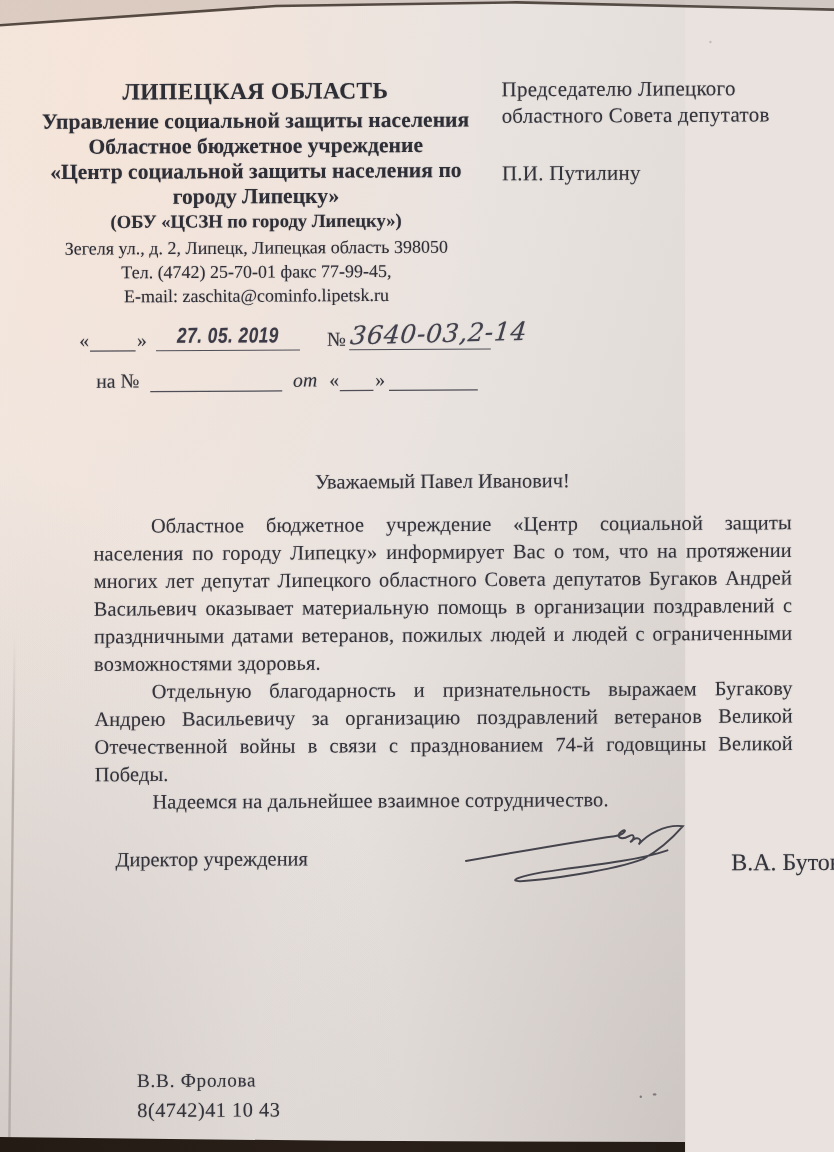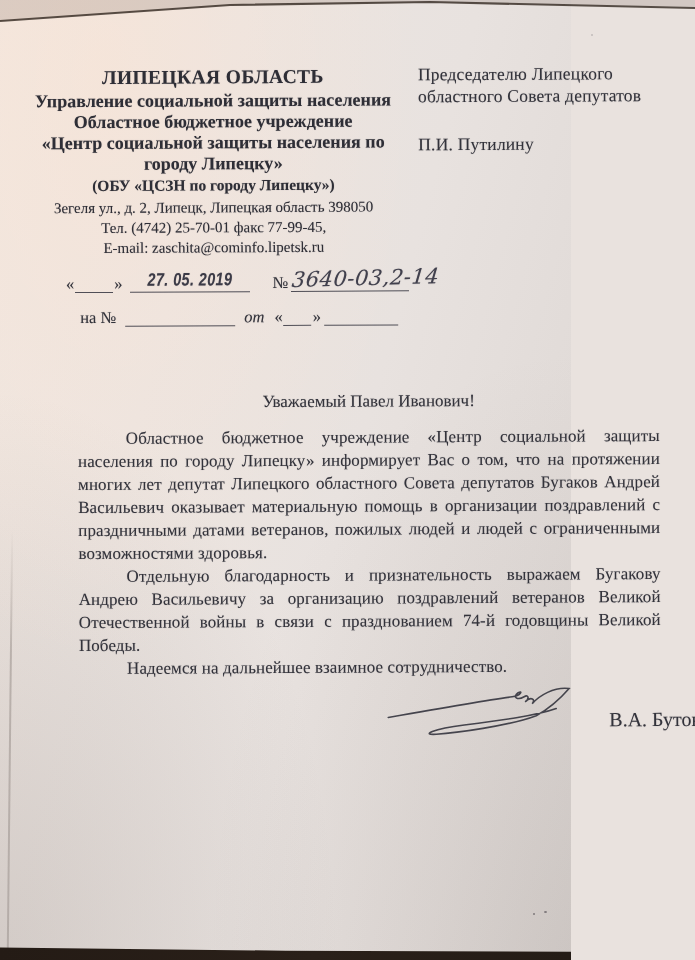--- a/index.html
+++ b/index.html
@@ -167,25 +167,30 @@
     </div>
 
     <div class="salutation">Уважаемый Павел Иванович!</div>
 
     <div class="letter-body">
       <p>Областное бюджетное учреждение «Центр социальной защиты населения по городу Липецку» информирует Вас о том, что на протяжении многих лет депутат Липецкого областного Совета депутатов Бугаков Андрей Васильевич оказывает материальную помощь в организации поздравлений с праздничными датами ветеранов, пожилых людей и людей с ограниченными возможностями здоровья.</p>
       <p>Отдельную благодарность и признательность выражаем Бугакову Андрею Васильевичу за организацию поздравлений ветеранов Великой Отечественной войны в связи с празднованием 74-й годовщины Великой Победы.</p>
       <p>Надеемся на дальнейшее взаимное сотрудничество.</p>
     </div>
 
+    <div class="sig-title">Директор учреждения</div>
     <svg class="sig-svg" viewBox="0 0 205 62">
       <path d="M 4 34 C 45 27, 105 17, 128 14 C 137 13, 139 7, 134 10 C 128 14, 133 18, 140 14 C 145 11, 145 17, 141 19 C 147 13, 152 17, 148 21 C 155 13, 170 4, 185 6 C 178 14, 165 26, 152 33 C 125 43, 70 50, 52 51 C 36 52, 48 46, 80 42 C 120 37, 152 33, 172 26" fill="none" stroke="#34343e" stroke-width="1.6" stroke-linecap="round" opacity="0.9"></path>
     </svg>
     <div class="sig-name">В.А. Бутов</div>
 
+    <div class="executor">
+      <div class="executor-name">В.В. Фролова</div>
+      <div class="executor-phone">8(4742)41 10 43</div>
+    </div>
 
   </div>
 
   <div class="paper-left-edge"></div>
   <div class="speck speck1"></div>
   <div class="speck speck2"></div>
   <div class="speck speck3"></div>
   <div class="desk-strip"></div>
 
 </div>

